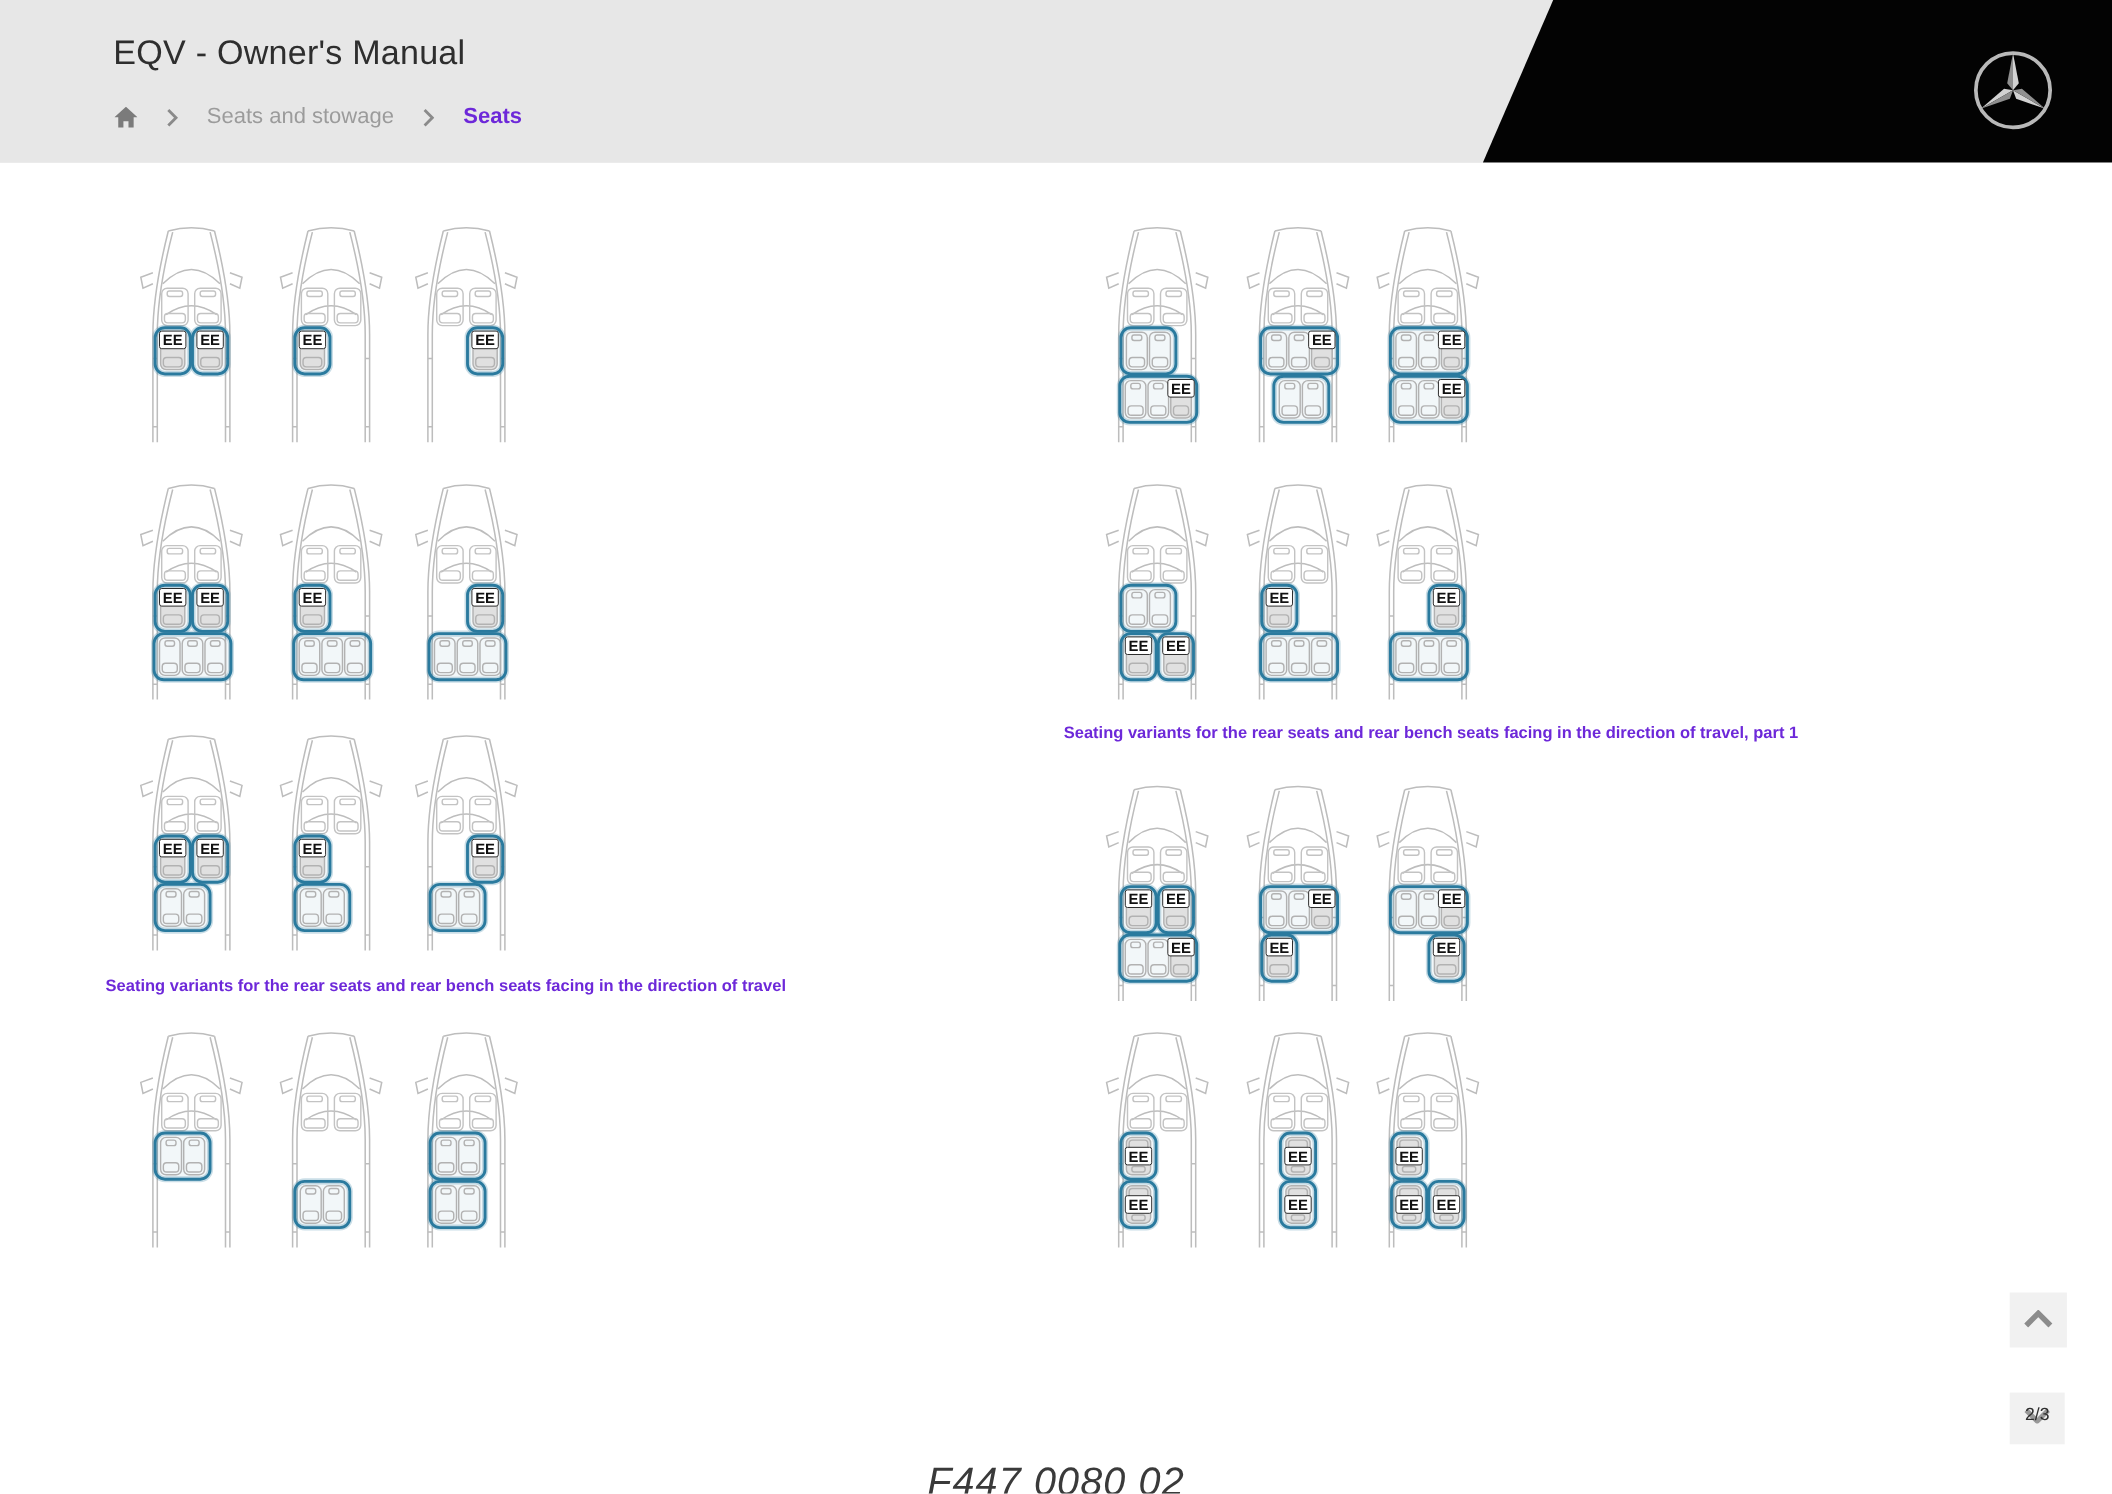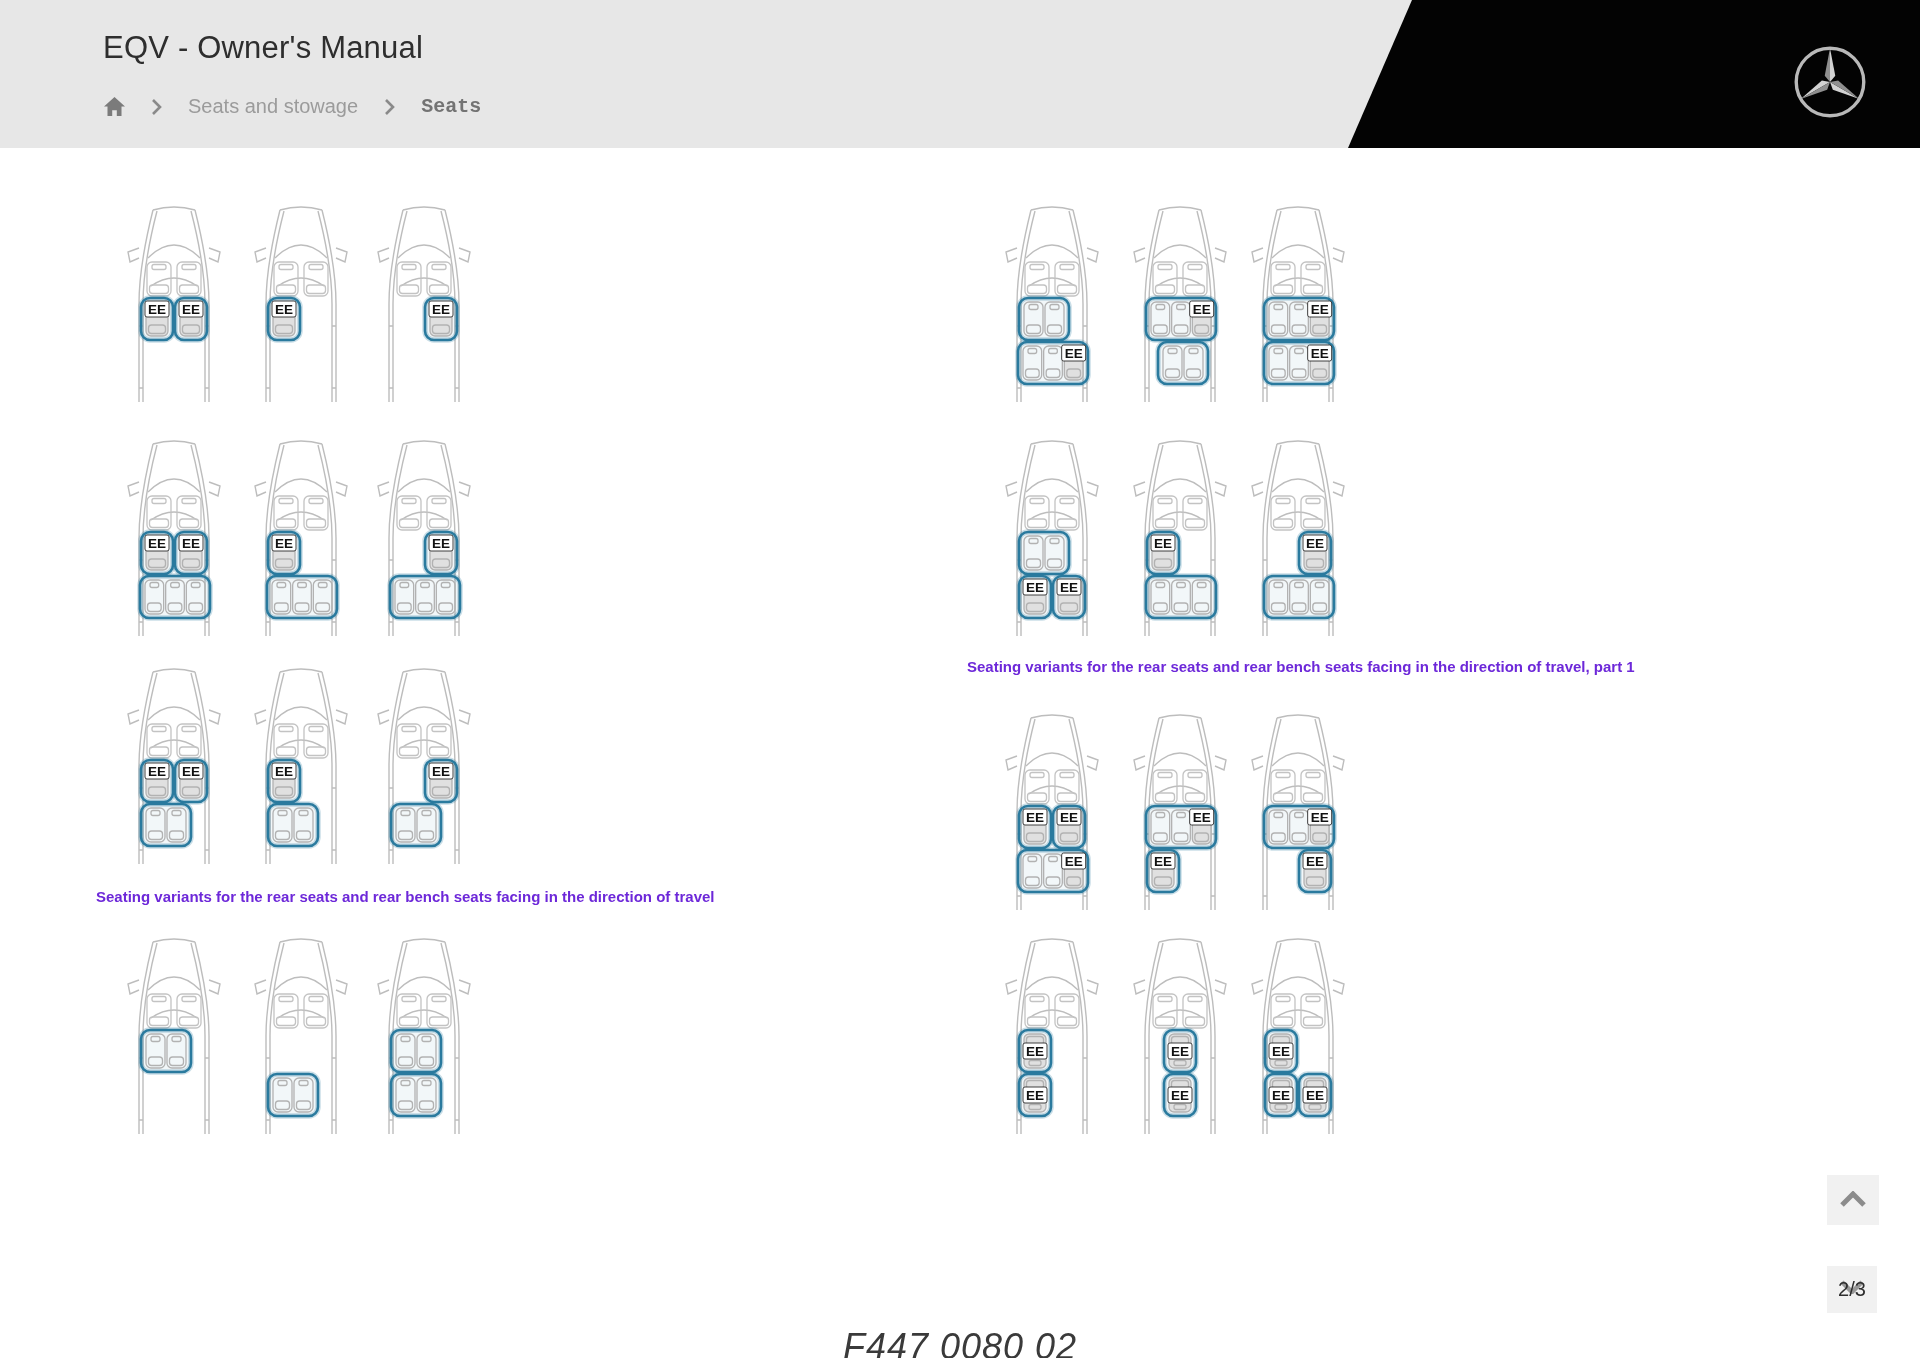--- a/index.html
+++ b/index.html
@@ -3,40 +3,40 @@
 <meta charset="utf-8">
 <style>
   html,body{margin:0;padding:0;}
   .page{position:relative;width:1920px;height:1358px;background:#ffffff;overflow:hidden;
         font-family:"Liberation Sans",sans-serif;}
   
   .header{position:absolute;top:0;left:0;width:1920px;height:148px;background:#e7e7e7;}
   .title{position:absolute;left:103px;top:30px;font-size:31px;color:#2e2e2e;letter-spacing:.2px;}
   .breadcrumb{position:absolute;left:104px;top:95px;display:flex;align-items:center;gap:26px;font-size:20px;}
   .bc-link{color:#9b9b9b;text-decoration:none;cursor:pointer;}
-  .bc-current{color:#737373;font-weight:600;font-family:Liberation Mono, monospace;}
+  .bc-current{color:#6d28d9;font-weight:600;}
   .chev{display:inline-flex;align-items:center;}
   .home{display:inline-flex;align-items:center;cursor:pointer;}
   .wedge{position:absolute;top:0;right:0;width:572px;height:148px;background:#030303;
          clip-path:polygon(64px 0,100% 0,100% 100%,0 100%);}
   .mb-logo{position:absolute;left:444px;top:44px;}
   
   .van{position:absolute;width:104px;height:200px;}
   .caption{position:absolute;font-size:15px;font-weight:700;color:#6d28d9;white-space:nowrap;}
   .cap-left{left:96px;top:888px;}
   .cap-right{left:967px;top:658px;}
   
   .figcode{position:absolute;left:0;right:0;top:1326px;text-align:center;font-size:36px;
            color:#3a3a3a;letter-spacing:1px;font-style:italic;}
   .btn{position:absolute;border:none;background:#f1f1f1;cursor:pointer;padding:0;
        display:flex;align-items:center;justify-content:center;}
   .btn-up{left:1827px;top:1175px;width:52px;height:50px;}
   .btn-down{left:1827px;top:1266px;width:50px;height:47px;}
   .btn-down .pgnum{position:absolute;left:0;right:0;top:12px;text-align:center;
-                   font-size:20px;color:#2e2e2e;}
+                   font-size:16px;color:#2e2e2e;}
   .btn-down svg{position:absolute;left:13px;top:14px;}
 </style>
 </head>
 <body>
 
 <div class="page">
 
   <header class="header">
     <div class="title">EQV - Owner's Manual</div>
     <nav class="breadcrumb">

